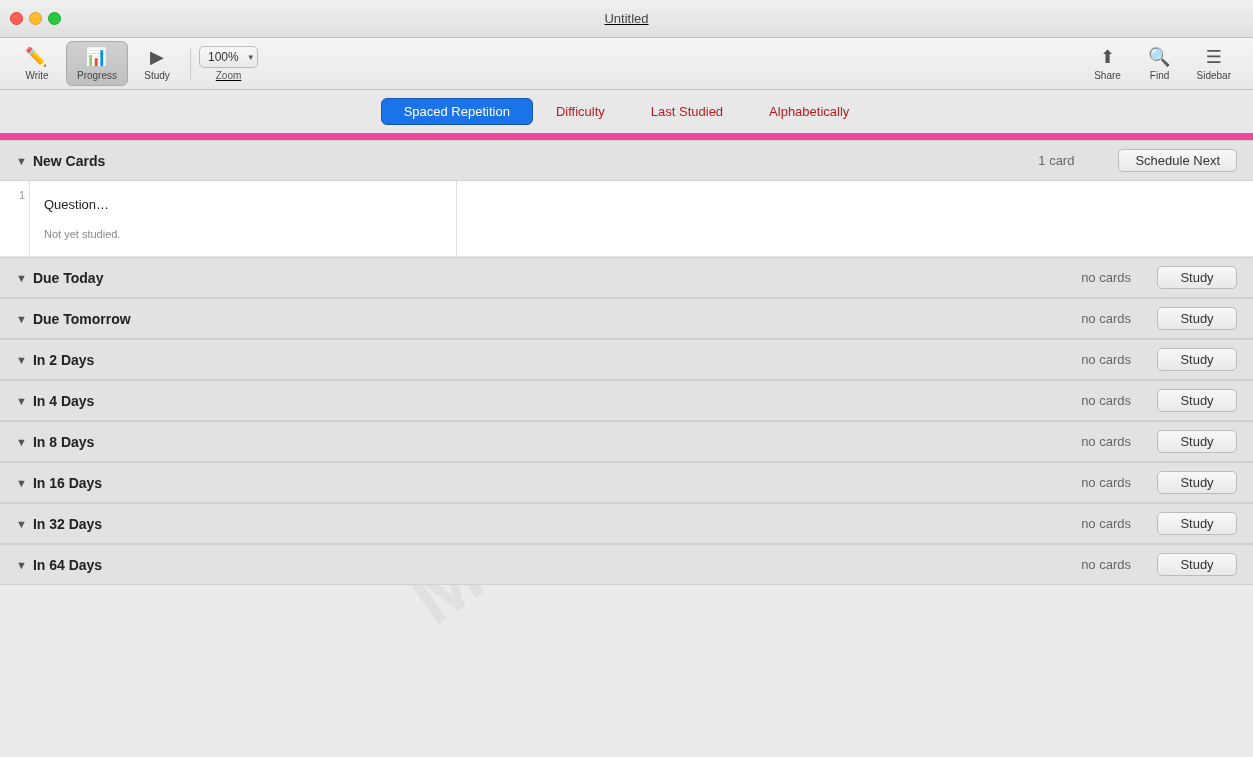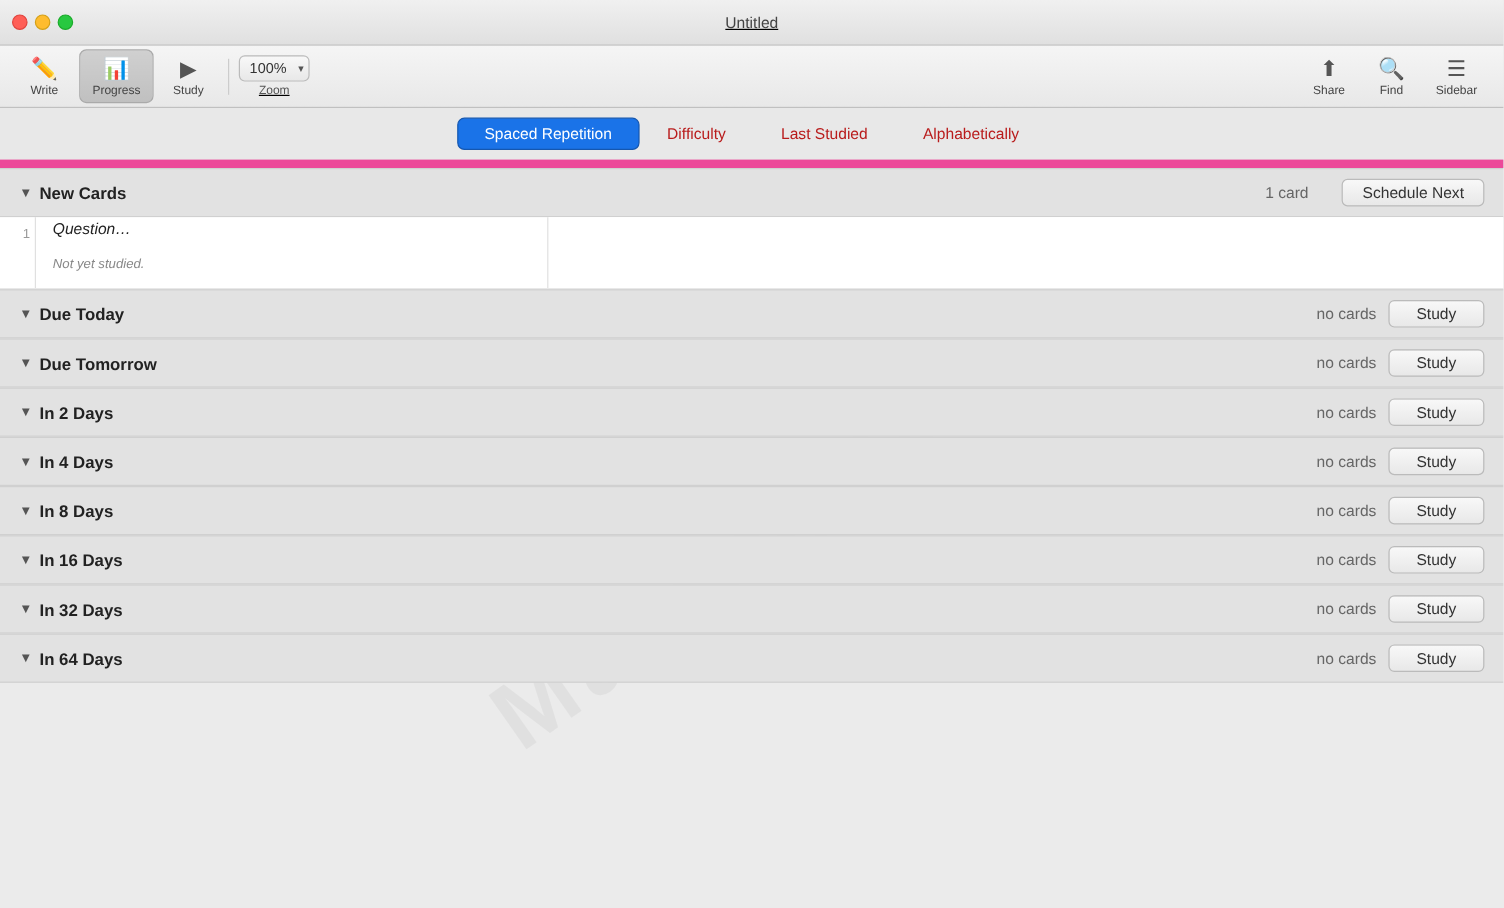--- a/index.html
+++ b/index.html
@@ -221,21 +221,21 @@
       color: #555;
     }
     .section-title {
       font-size: 14px;
       font-weight: 600;
       color: #222;
     }
     .section-header-right {
       display: flex;
       align-items: center;
-      gap: 10px;
+      gap: 26px;
     }
     .card-count {
       font-size: 13px;
       color: #666;
     }
     .study-btn {
       background: linear-gradient(to bottom, #f8f8f8, #e8e8e8);
       border: 1px solid #bbb;
       border-radius: 5px;
       padding: 3px 18px;
@@ -270,23 +270,22 @@
     .card-number {
       width: 30px;
       font-size: 11px;
       color: #999;
       padding: 8px 4px;
       text-align: right;
       border-right: 1px solid #e0e0e0;
       flex-shrink: 0;
     }
     .card-content {
-      padding: 2px 14px;
+      padding: 16px 14px;
       flex: 1;
-      font-style: italic;
     }
     .card-question {
       font-size: 13px;
       color: #222;
       font-weight: 500;
     }
     .card-status {
       font-size: 11px;
       color: #888;
       margin-top: 16px;

